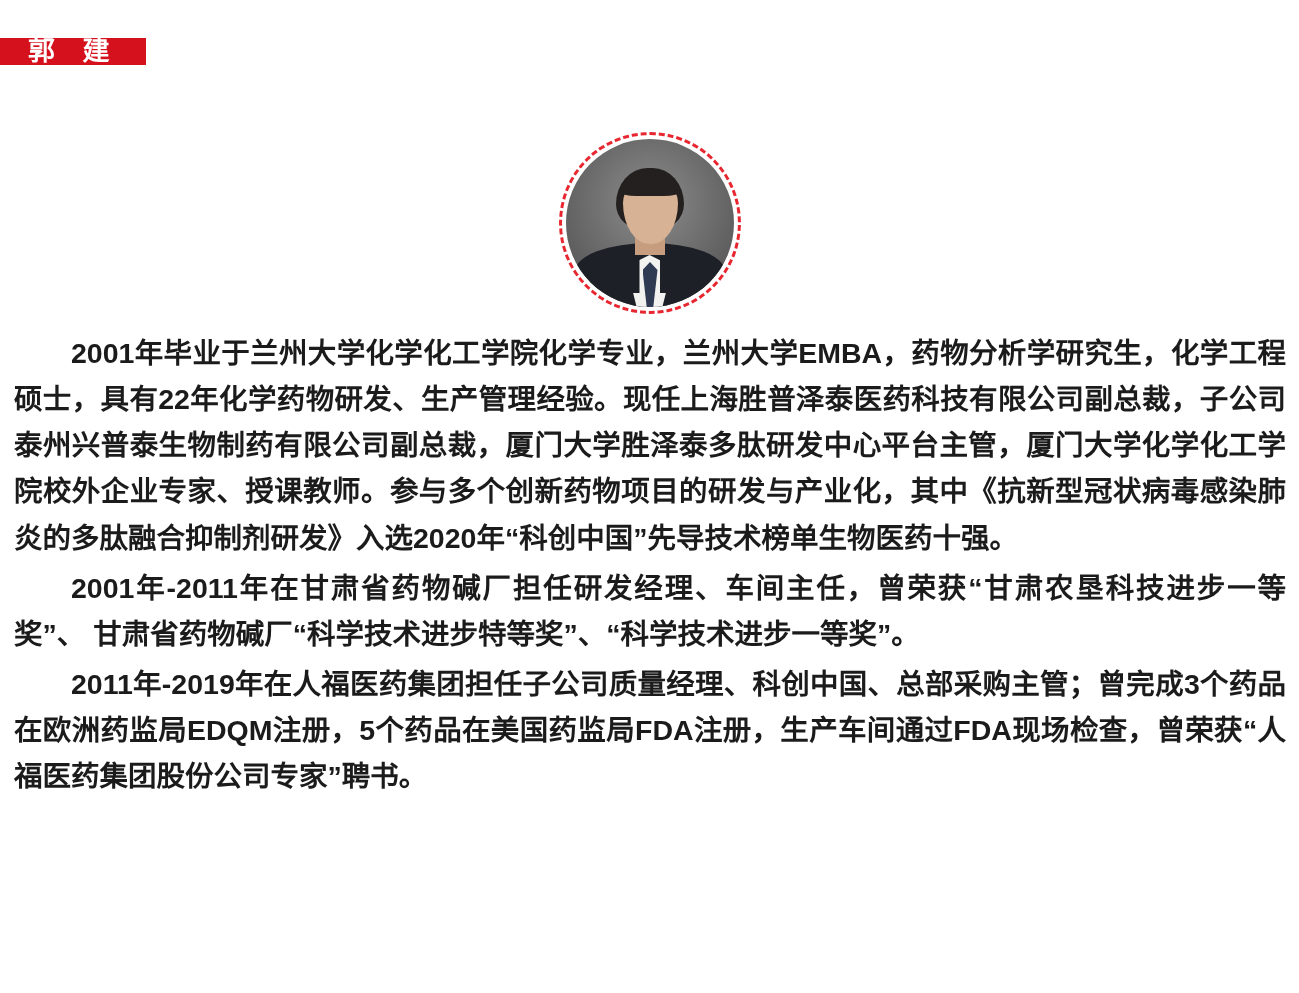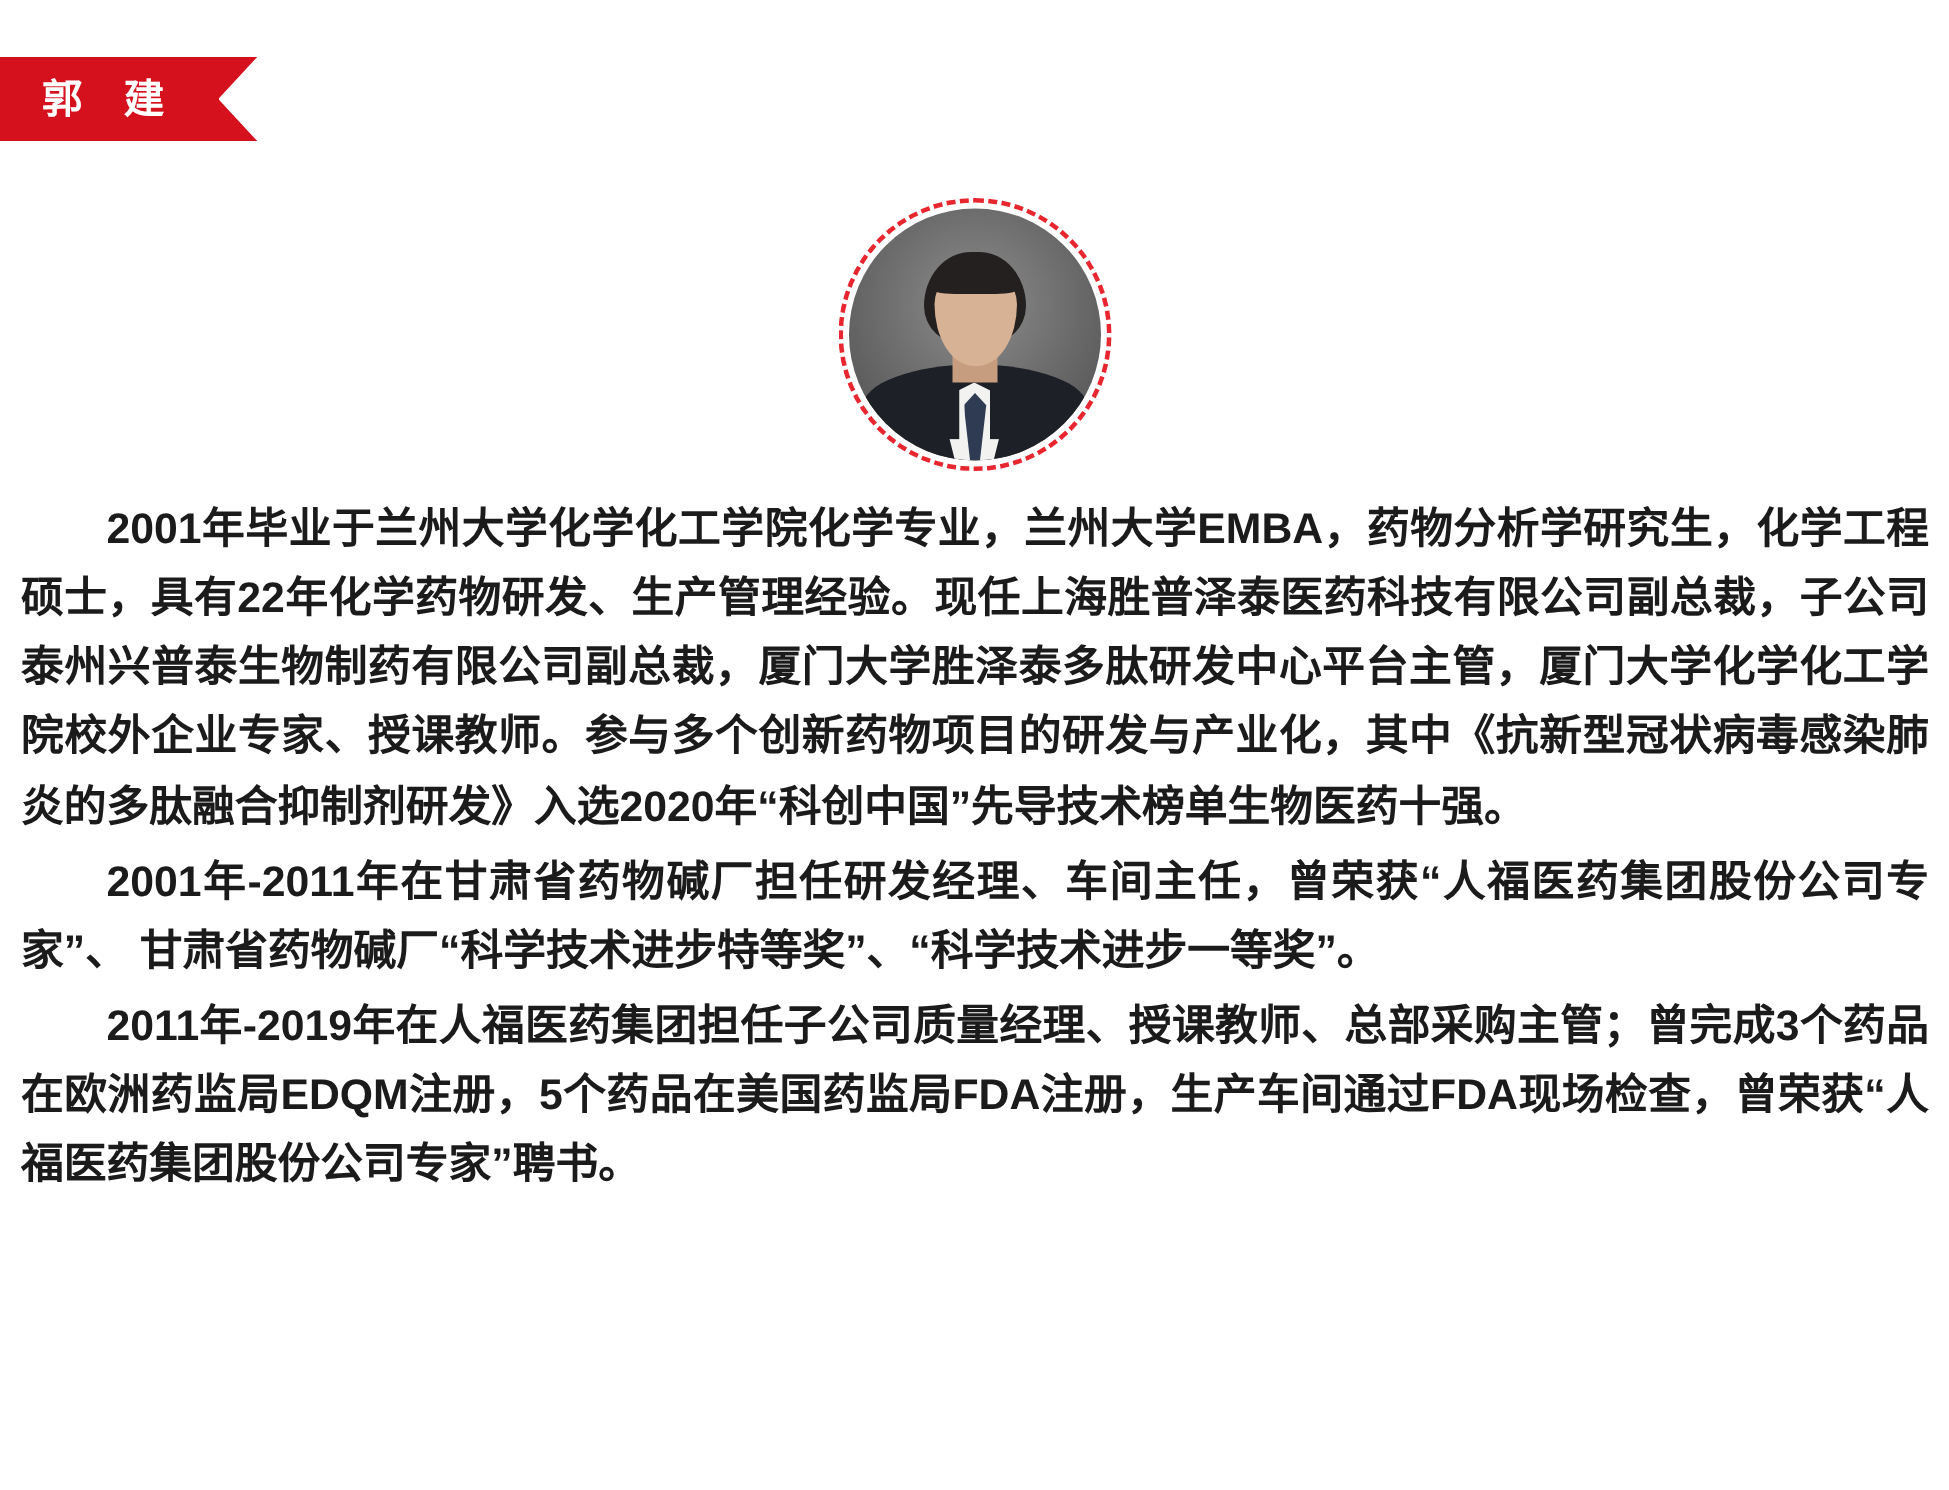--- a/index.html
+++ b/index.html
@@ -14,23 +14,24 @@
     color: #1a1a1a;
     overflow: hidden;
     position: relative;
   }
 
   
   .ribbon-wrap {
     position: absolute;
     top: 38px;
     left: 0;
-    height: 56px;
+    height: 40px;
     display: flex;
     align-items: stretch;
+    flex-direction: column;
   }
   .ribbon-body {
     background: #d4111c;
     color: #ffffff;
     display: flex;
     align-items: center;
     padding: 0 26px 0 28px;
     font-size: 27px;
     font-weight: bold;
     letter-spacing: 10px;
@@ -197,15 +198,15 @@
       <div class="ph-neck"></div>
       <div class="ph-hair"></div>
       <div class="ph-face"></div>
       <div class="ph-fringe"></div>
     </div>
   </div>
 </div>
 
 <div class="bio">
   <p>2001年毕业于兰州大学化学化工学院化学专业，兰州大学EMBA，药物分析学研究生，化学工程硕士，具有22年化学药物研发、生产管理经验。现任上海胜普泽泰医药科技有限公司副总裁，子公司泰州兴普泰生物制药有限公司副总裁，厦门大学胜泽泰多肽研发中心平台主管，厦门大学化学化工学院校外企业专家、授课教师。参与多个创新药物项目的研发与产业化，其中《抗新型冠状病毒感染肺炎的多肽融合抑制剂研发》入选2020年“科创中国”先导技术榜单生物医药十强。</p>
-  <p>2001年-2011年在甘肃省药物碱厂担任研发经理、车间主任，曾荣获“人福医药集团股份公司专家”、 甘肃省药物碱厂“科学技术进步特等奖”、“科学技术进步一等奖”。</p>
-  <p>2011年-2019年在人福医药集团担任子公司质量经理、授课教师、总部采购主管；曾完成3个药品在欧洲药监局EDQM注册，5个药品在美国药监局FDA注册，生产车间通过FDA现场检查，曾荣获“人福医药集团股份公司专家”聘书。</p>
+  <p>2001年-2011年在甘肃省药物碱厂担任研发经理、车间主任，曾荣获“甘肃农垦科技进步一等奖”、 甘肃省药物碱厂“科学技术进步特等奖”、“科学技术进步一等奖”。</p>
+  <p>2011年-2019年在人福医药集团担任子公司质量经理、科创中国、总部采购主管；曾完成3个药品在欧洲药监局EDQM注册，5个药品在美国药监局FDA注册，生产车间通过FDA现场检查，曾荣获“人福医药集团股份公司专家”聘书。</p>
 </div>
 
 </body></html>

